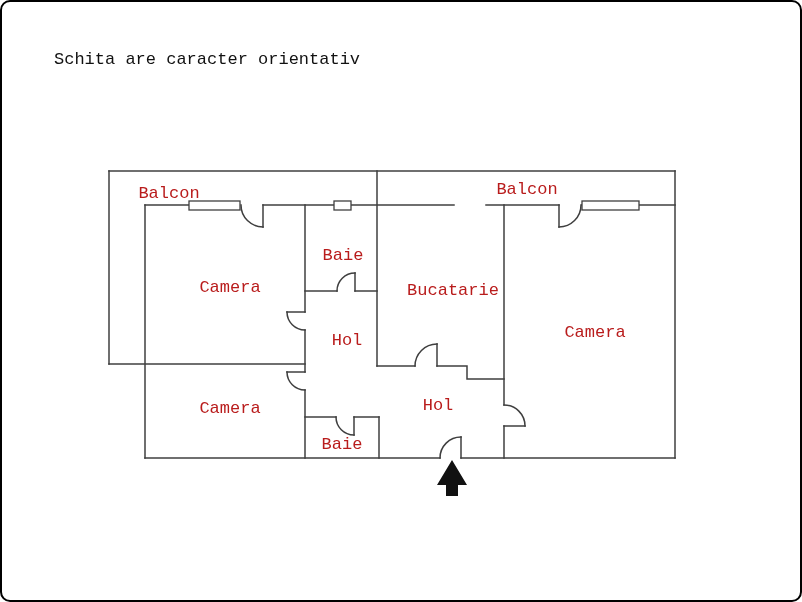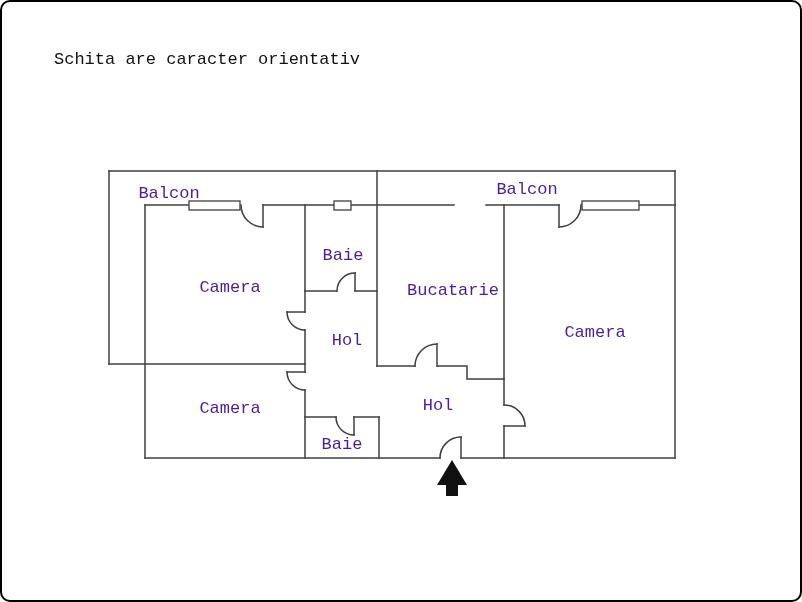--- a/index.html
+++ b/index.html
@@ -19,21 +19,21 @@
     font-size:17px;
     color:#111111;
     white-space:nowrap;
   }
   .plan-svg{position:absolute;left:0;top:0;}
   .labels{position:absolute;inset:0;pointer-events:none;}
   .plan-label{
     position:absolute;
     transform:translate(-50%,-50%);
     font-size:17px;
-    color:#4c1d95;
+    color:#b91c1c;
     white-space:nowrap;
   }
 </style>
 </head>
 <body>
 
 <div class="page">
 
   <div class="title">Schita are caracter orientativ</div>
 

